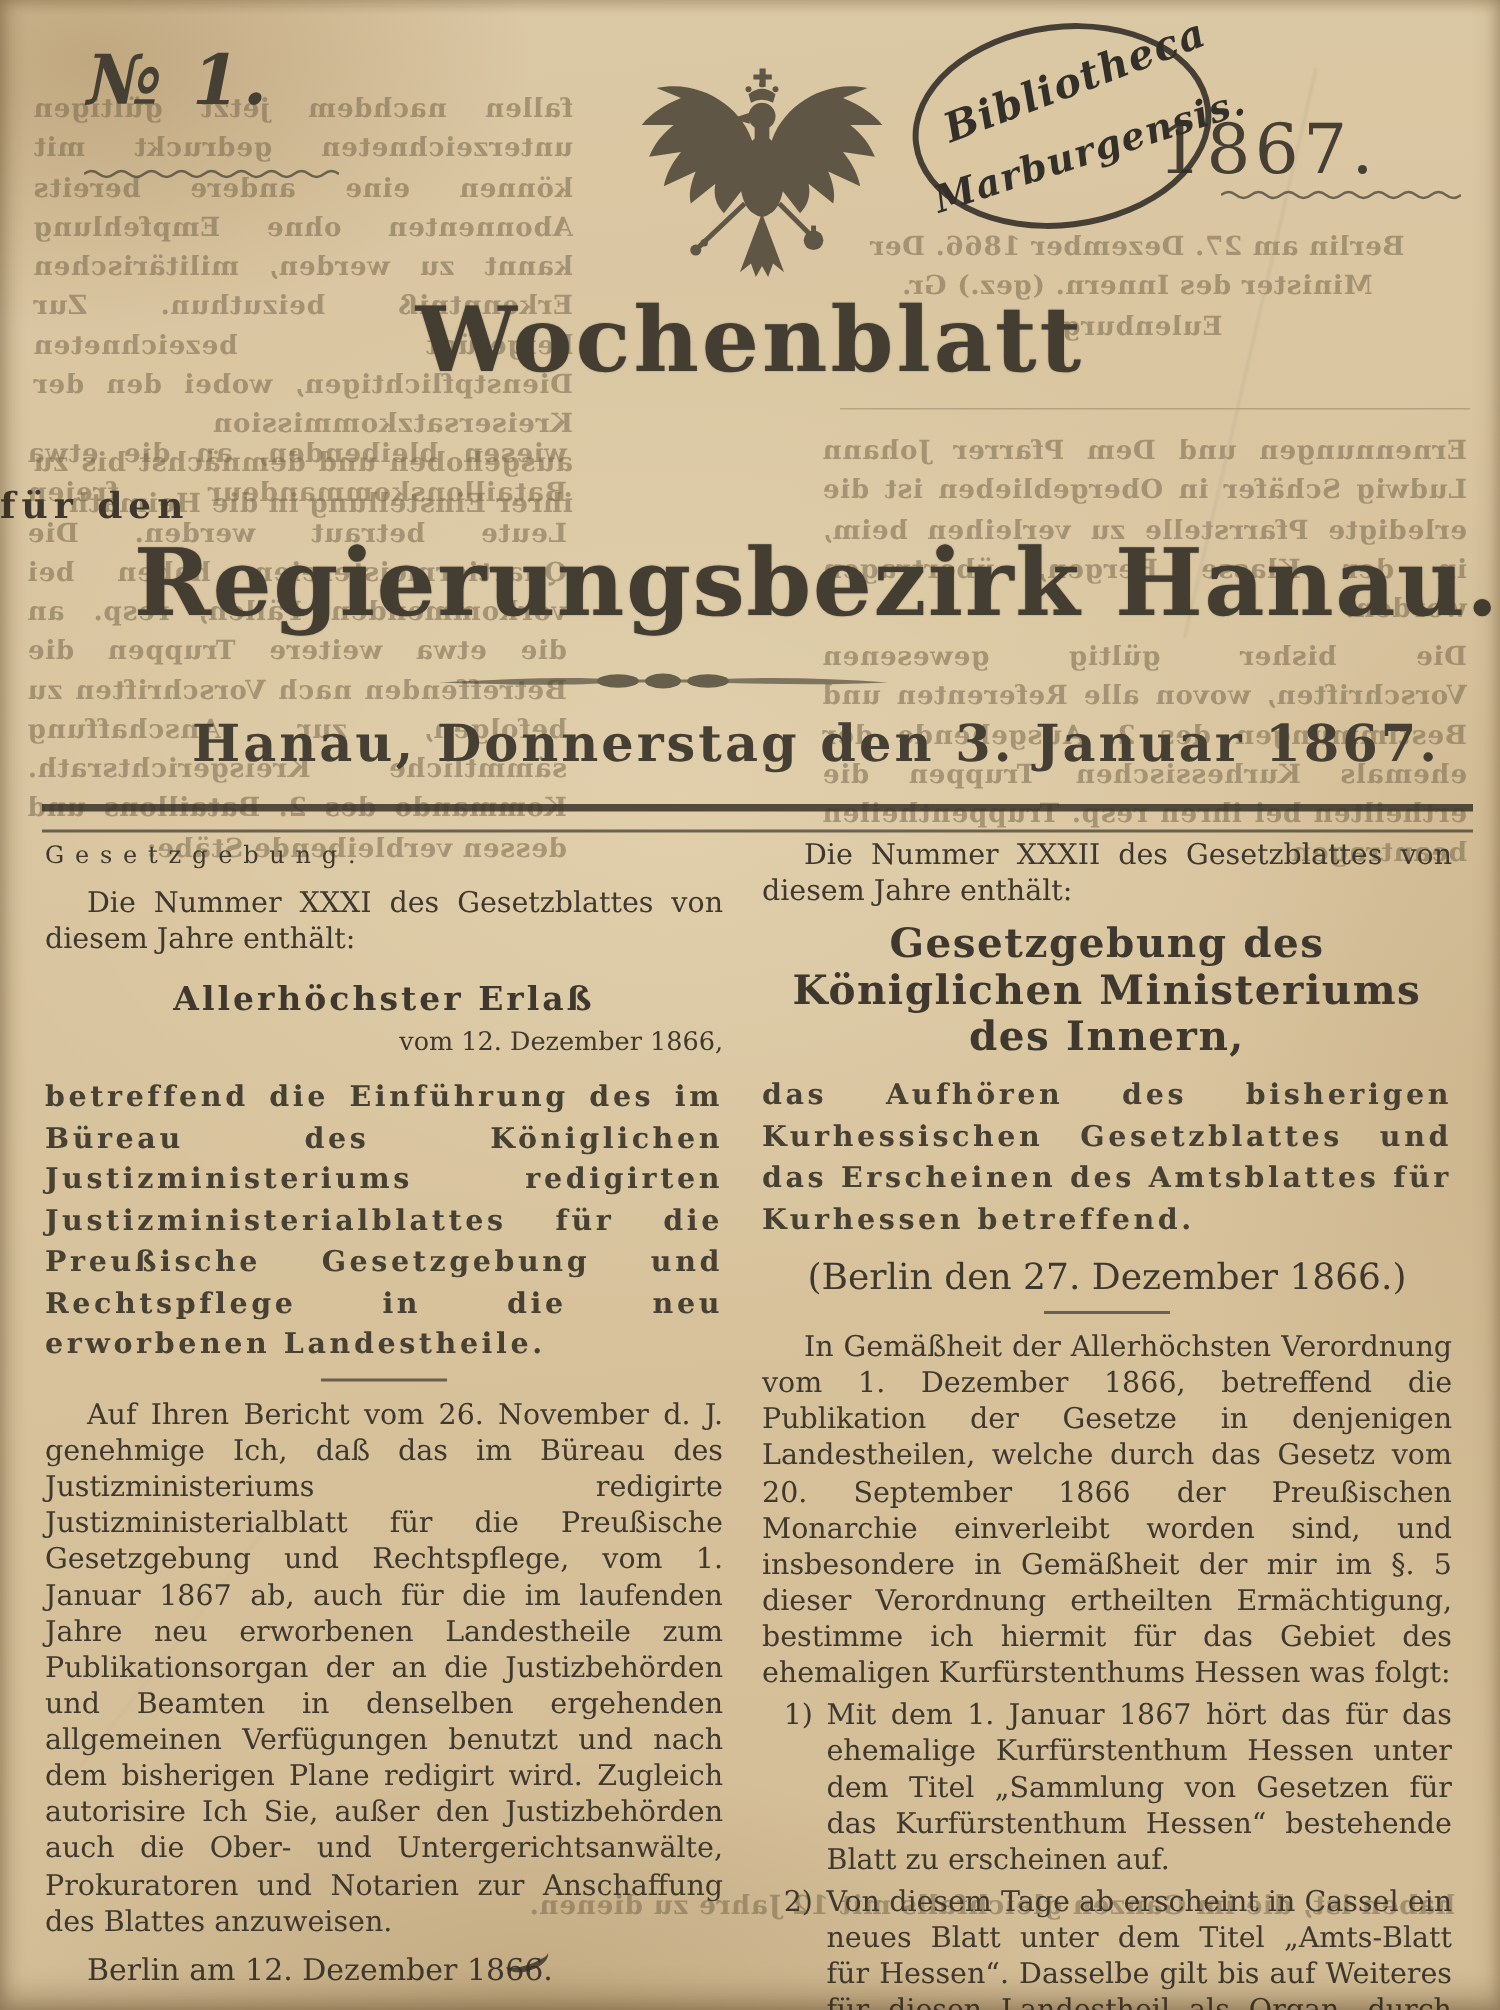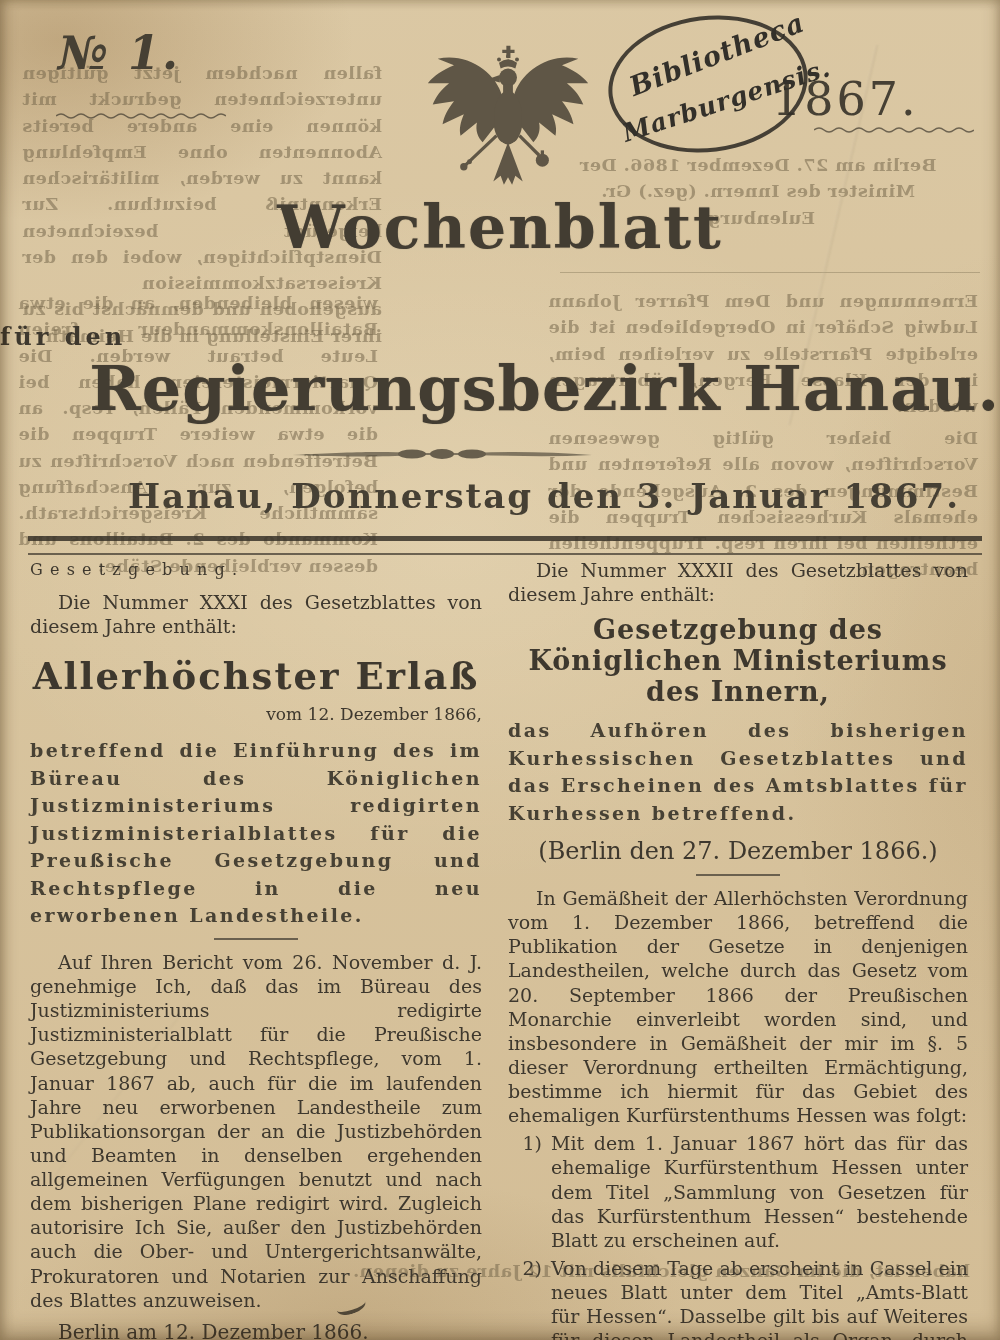--- a/index.html
+++ b/index.html
@@ -45,21 +45,21 @@
   .dateline{position:absolute;left:0;top:476px;width:96%;text-align:right;
     font-size:34px;font-weight:bold;letter-spacing:2px;z-index:3;color:#464034;}
   .main-rule{position:absolute;left:28px;top:536px;width:954px;height:12px;z-index:3;
     border-top:5px solid rgba(58,52,42,.85);border-bottom:2px solid rgba(58,52,42,.7);}
   
   .col{position:absolute;top:558px;z-index:3;font-size:19px;line-height:1.27;text-align:justify;}
   .col-left{left:30px;width:452px;}
   .col-right{left:508px;width:460px;}
   .sec-head{text-align:left;font-size:16px;letter-spacing:.45em;margin:2px 0 10px;}
   .indent{text-indent:28px;margin:0 0 4px;}
-  .h-erlass{text-align:center;font-size:37px;font-weight:bold;letter-spacing:2px;margin:14px 0 4px;}
+  .h-erlass{text-align:center;font-size:22px;font-weight:bold;letter-spacing:2px;margin:14px 0 4px;}
   .h-date{text-align:right;font-size:17px;margin:2px 0 12px;}
   .spaced{letter-spacing:2.4px;line-height:1.45;font-weight:bold;color:#46403466;
     color:#474134;margin:0 0 6px;}
   .mini-rule{width:84px;height:0;border-top:2px solid rgba(70,63,52,.75);margin:8px auto 10px;}
   .place-date{text-indent:28px;margin:8px 0 0;font-size:20px;}
   .rc-head{text-align:center;font-size:27px;font-weight:bold;line-height:1.15;
     letter-spacing:1px;margin:8px 0 10px;}
   .rc-place{text-align:center;font-size:24px;margin:8px 0 0;}
   .li{display:flex;margin-top:4px;}
   .li .num{flex:0 0 34px;text-align:right;padding-right:9px;}

